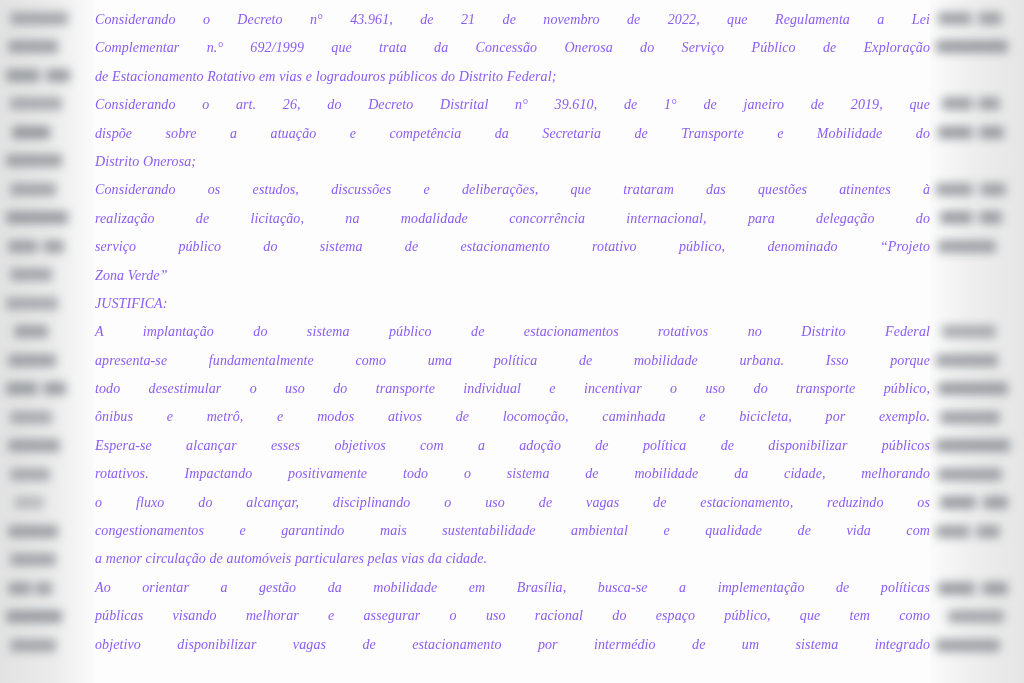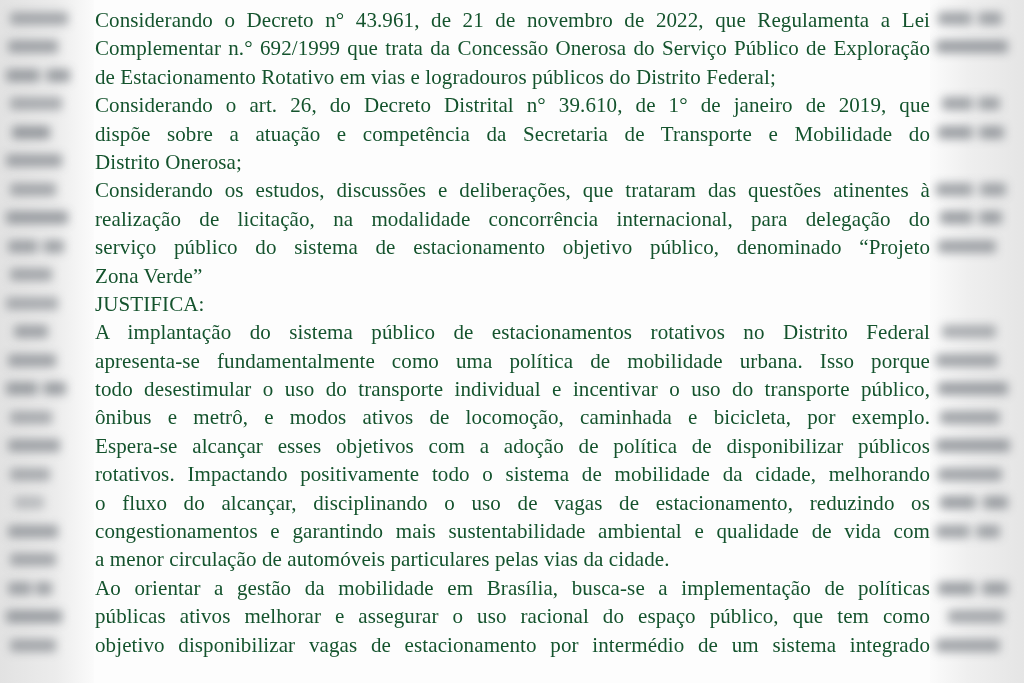--- a/index.html
+++ b/index.html
@@ -29,27 +29,28 @@
 
   
   .doc {
     position: absolute;
     left: 95px; top: 6px;
     width: 835px;
   }
   .line {
     height: 28.4px;
     line-height: 28.4px;
-    font-size: 21px;
-    color: #14532d;
+    font-size: 14px;
+    color: #8b5cf6;
     letter-spacing: 0.1px;
     text-align: justify;
     text-align-last: justify;
     white-space: normal;
     overflow: visible;
+    font-style: italic;
   }
   .line.end { text-align-last: left; }
 </style>
 </head>
 <body>
 
 <div class="stage">
 
   <div class="strip strip-left">
     <div class="blob" style="top:12px;  left:10px; width:58px; opacity:.75;"></div>
@@ -100,30 +101,30 @@
 
   <div class="doc">
     <div class="line">Considerando o Decreto n° 43.961, de 21 de novembro de 2022, que Regulamenta a Lei</div>
     <div class="line">Complementar n.° 692/1999 que trata da Concessão Onerosa do Serviço Público de Exploração</div>
     <div class="line end">de Estacionamento Rotativo em vias e logradouros públicos do Distrito Federal;</div>
     <div class="line">Considerando o art. 26, do Decreto Distrital n° 39.610, de 1° de janeiro de 2019, que</div>
     <div class="line">dispõe sobre a atuação e competência da Secretaria de Transporte e Mobilidade do</div>
     <div class="line end">Distrito Onerosa;</div>
     <div class="line">Considerando os estudos, discussões e deliberações, que trataram das questões atinentes à</div>
     <div class="line">realização de licitação, na modalidade concorrência internacional, para delegação do</div>
-    <div class="line">serviço público do sistema de estacionamento objetivo público, denominado “Projeto</div>
+    <div class="line">serviço público do sistema de estacionamento rotativo público, denominado “Projeto</div>
     <div class="line end">Zona Verde”</div>
     <div class="line end">JUSTIFICA:</div>
     <div class="line">A implantação do sistema público de estacionamentos rotativos no Distrito Federal</div>
     <div class="line">apresenta-se fundamentalmente como uma política de mobilidade urbana. Isso porque</div>
     <div class="line">todo desestimular o uso do transporte individual e incentivar o uso do transporte público,</div>
     <div class="line">ônibus e metrô, e modos ativos de locomoção, caminhada e bicicleta, por exemplo.</div>
     <div class="line">Espera-se alcançar esses objetivos com a adoção de política de disponibilizar públicos</div>
     <div class="line">rotativos. Impactando positivamente todo o sistema de mobilidade da cidade, melhorando</div>
     <div class="line">o fluxo do alcançar, disciplinando o uso de vagas de estacionamento, reduzindo os</div>
     <div class="line">congestionamentos e garantindo mais sustentabilidade ambiental e qualidade de vida com</div>
     <div class="line end">a menor circulação de automóveis particulares pelas vias da cidade.</div>
     <div class="line">Ao orientar a gestão da mobilidade em Brasília, busca-se a implementação de políticas</div>
-    <div class="line">públicas ativos melhorar e assegurar o uso racional do espaço público, que tem como</div>
+    <div class="line">públicas visando melhorar e assegurar o uso racional do espaço público, que tem como</div>
     <div class="line">objetivo disponibilizar vagas de estacionamento por intermédio de um sistema integrado</div>
   </div>
 
 </div>
 
 </body></html>

